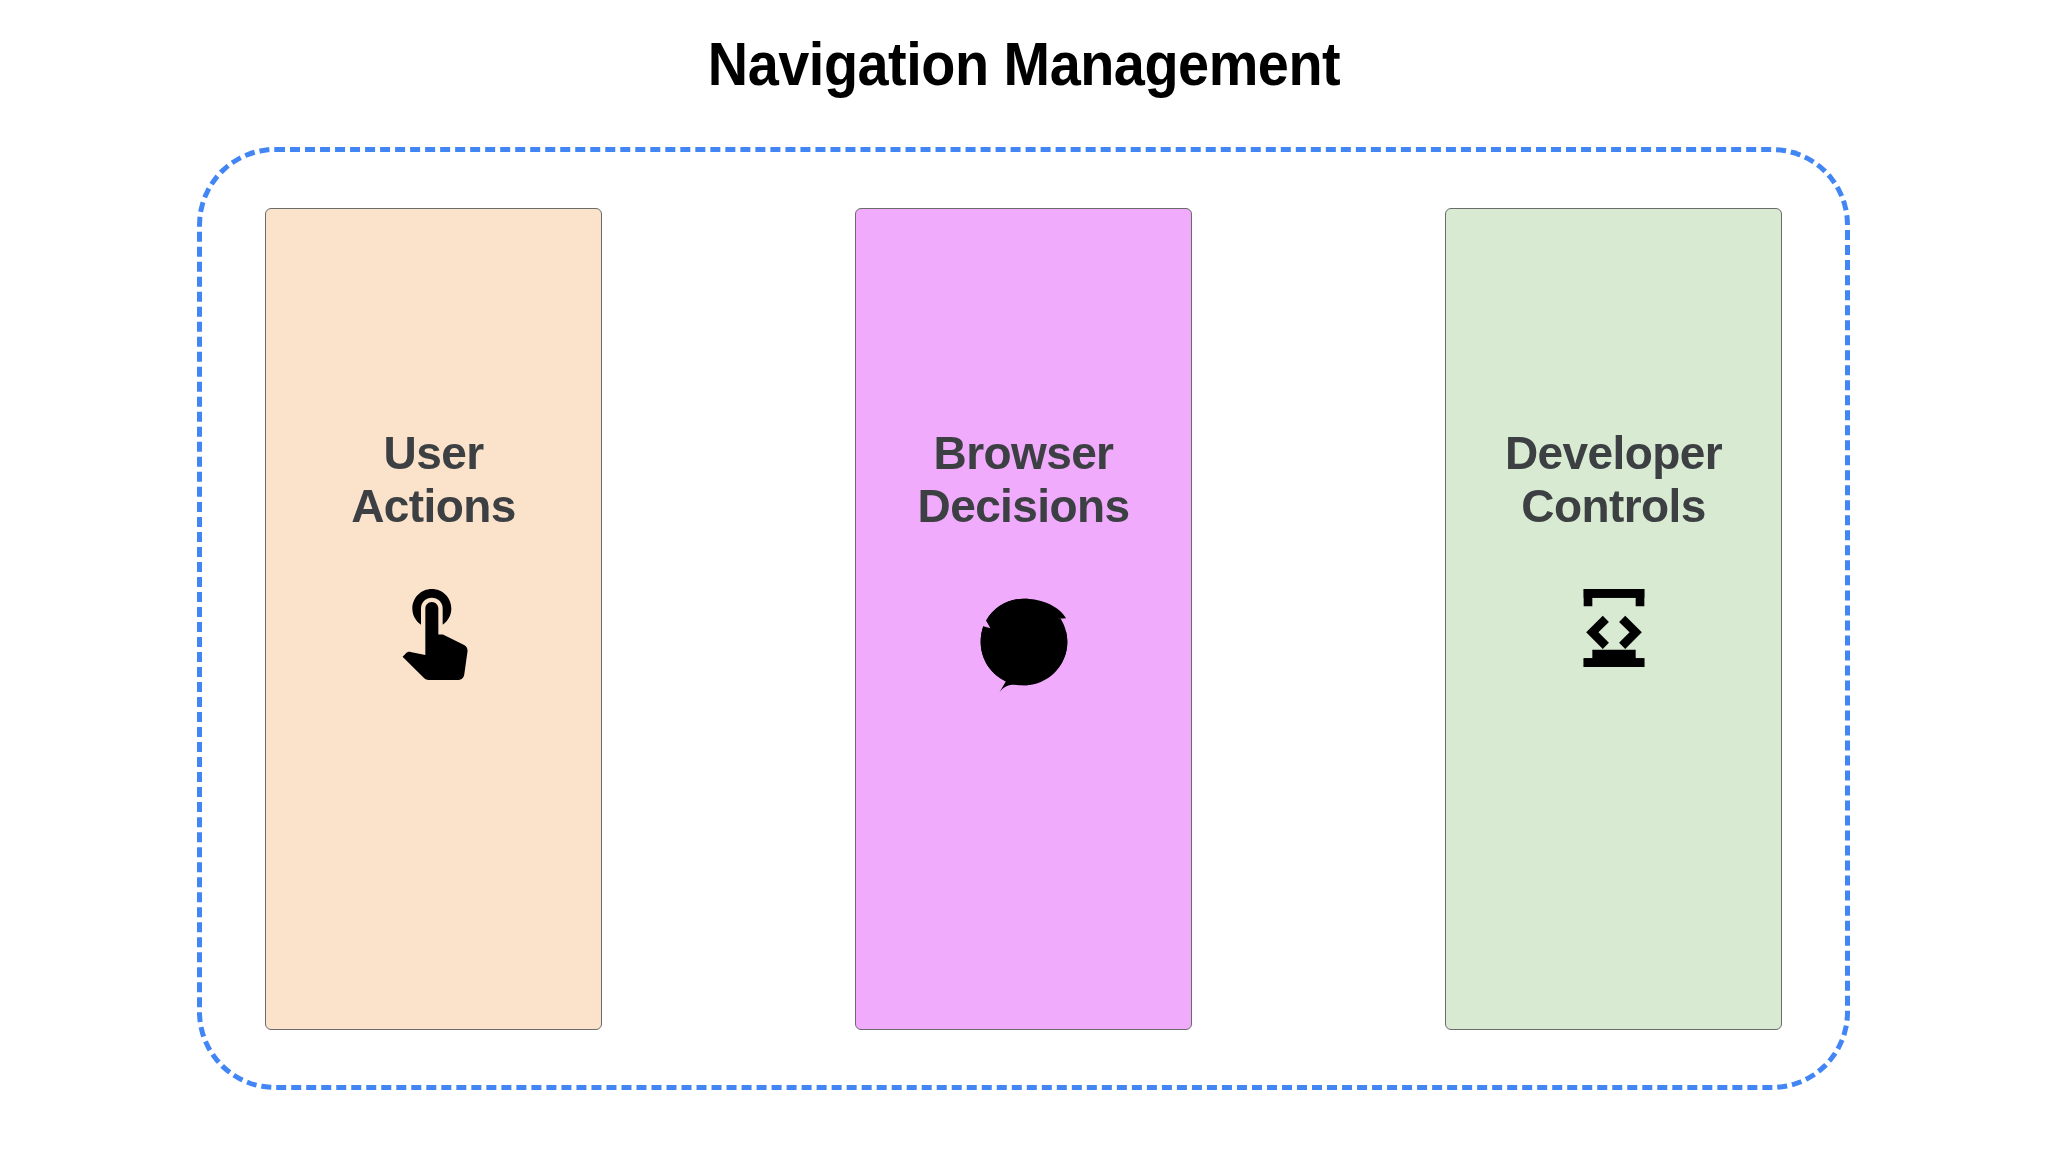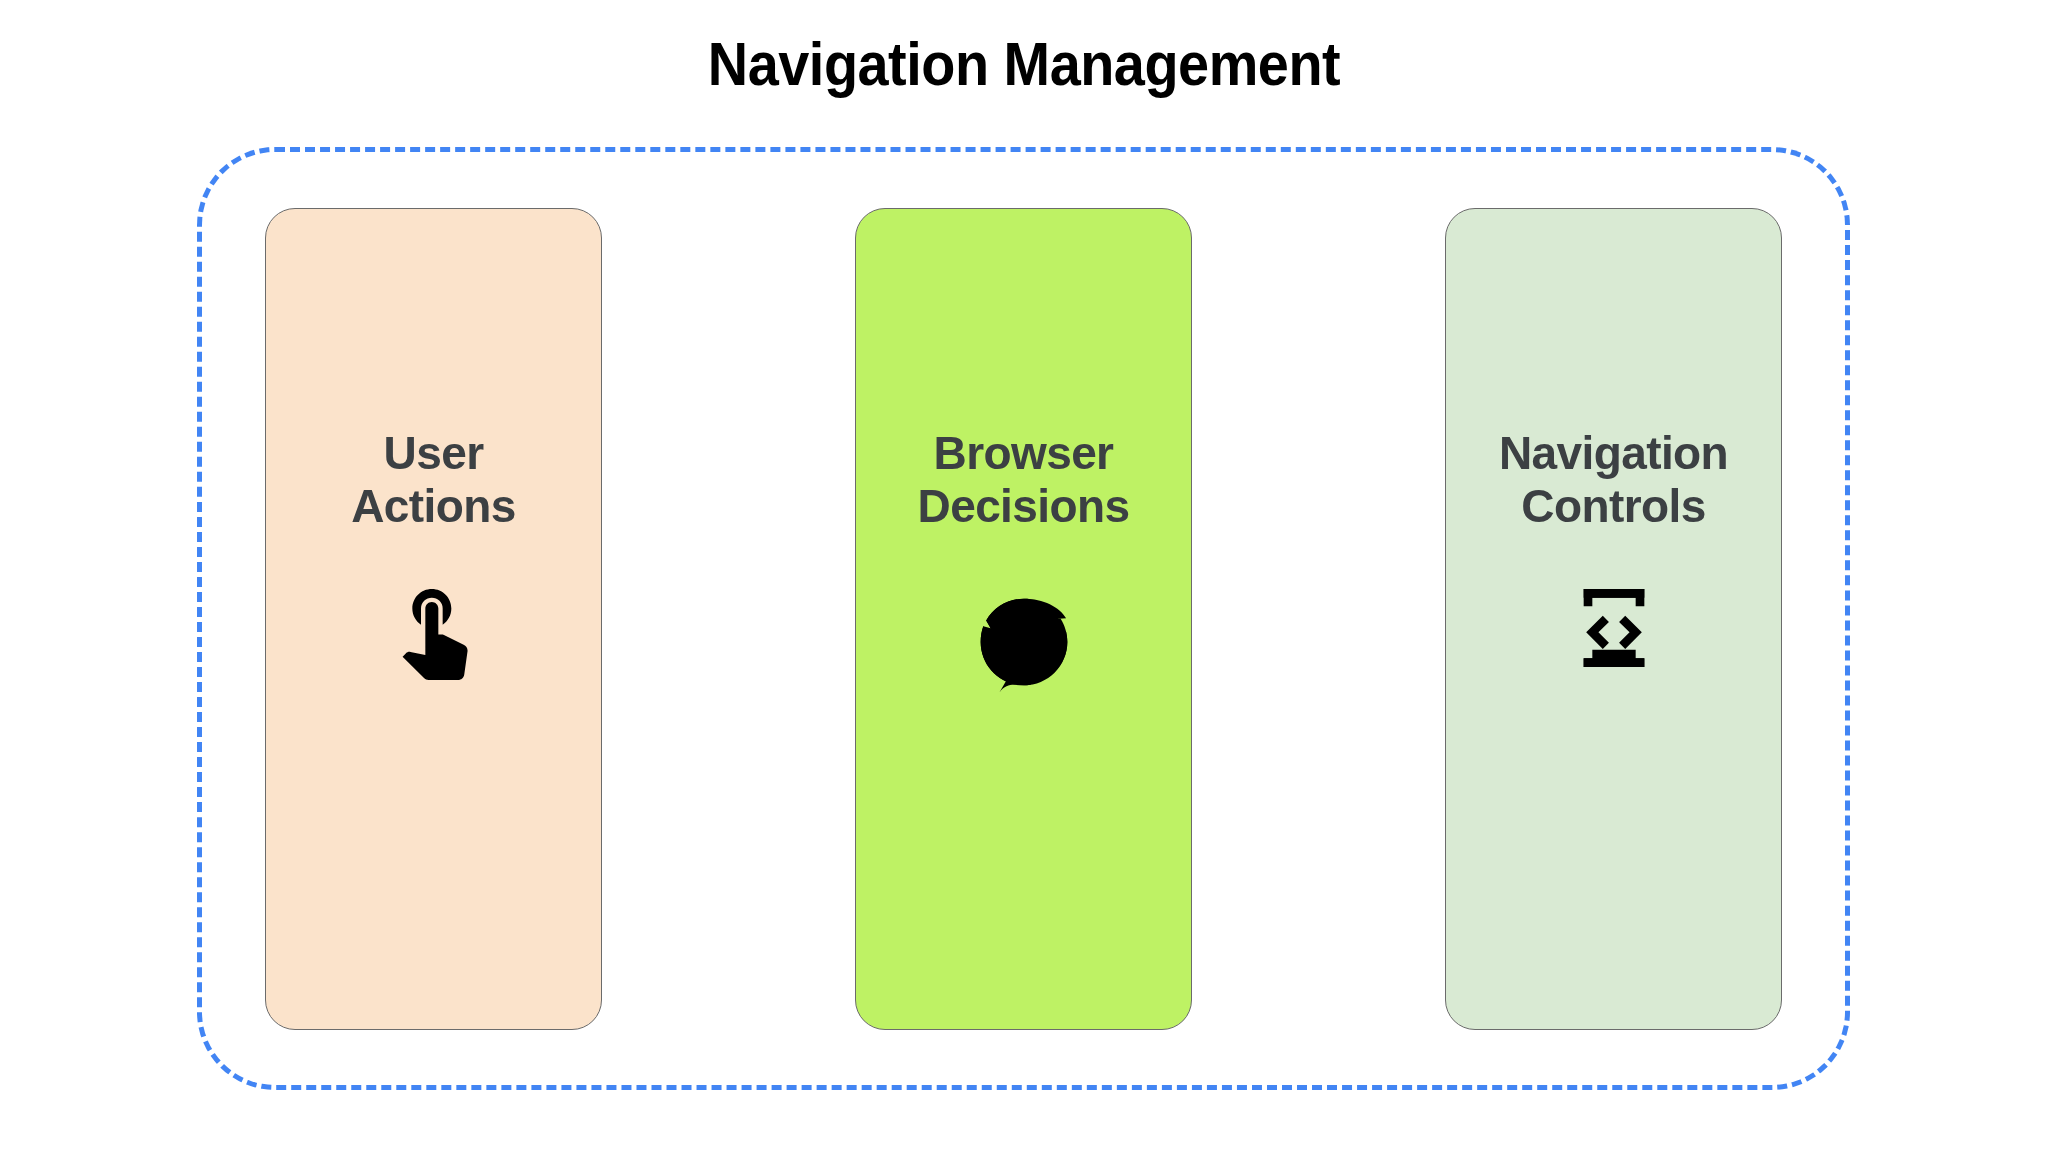--- a/index.html
+++ b/index.html
@@ -63,32 +63,32 @@
     align-items: center;
     justify-content: space-between;
     padding: 0 68px;
     box-sizing: border-box;
   }
 
   .card {
     position: relative;
     width: 337px;
     height: 822px;
-    border-radius: 30px;
+    border-radius: 6px;
     border: 1.6px solid #6b6b6b;
     box-sizing: border-box;
     display: flex;
     flex-direction: column;
     align-items: center;
     justify-content: flex-start;
     padding-top: 218px;
   }
 
   .card-orange { background: #fbe3cb; }
-  .card-blue   { background: #bef264; gap: 14px; }
+  .card-blue   { background: #f0abfc; gap: 14px; }
   .card-green  { background: #d9ead3; }
 
   .card-label {
     font-size: 46px;
     line-height: 1.17;
     font-weight: 700;
     color: #3c4043;
     text-align: center;
     letter-spacing: -0.6px;
     white-space: pre-line;
@@ -158,21 +158,21 @@
                    -1.75 0-3.28-1-4.02-2.46L2.6 8.38z"></path>
           <path d="M21.71 6.5H13.5c2.49 0 4.5 2.01 4.5 4.5
                    0 1.33-.58 2.53-1.49 3.36l-4.3 7.45C17.72 21.48 22 17.24 22 12
                    c0-1.97-.57-3.8-1.55-5.35l1.26-.15z"></path>
           <circle cx="12" cy="12" r="3.4"></circle>
         </svg>
       </div>
     </div>
 
     <div class="card card-green">
-      <div class="card-label">Navigation
+      <div class="card-label">Developer
 Controls</div>
       <div class="card-icon">
         <svg viewBox="0 0 24 24" xmlns="http://www.w3.org/2000/svg" aria-hidden="true">
           <path d="M7 5h10v2h2V3H5v4h2V5zm0 14H5v2h14v-2h-2v-2H7v2z"></path>
           <path d="M19 5H5V3h14v2zm0 16H5v-2h14v2z"></path>
           <path d="M9.41 9.17 5.58 13l3.83 3.83 1.42-1.42L8.41 13l2.42-2.41-1.42-1.42z"></path>
           <path d="M14.59 9.17 13.17 10.59 15.59 13l-2.42 2.41 1.42 1.42L18.42 13l-3.83-3.83z"></path>
         </svg>
       </div>
     </div>

